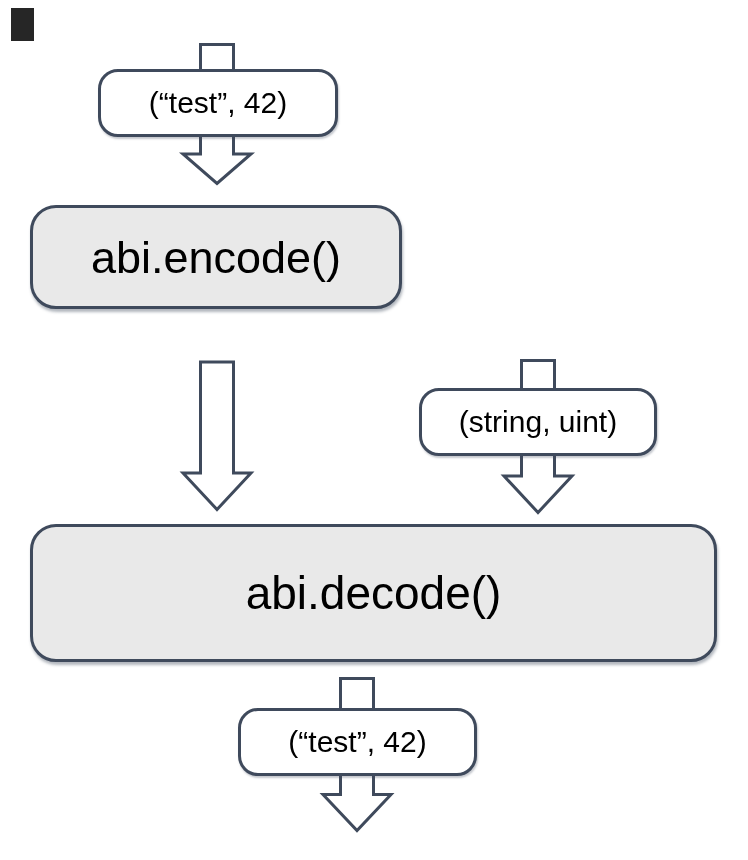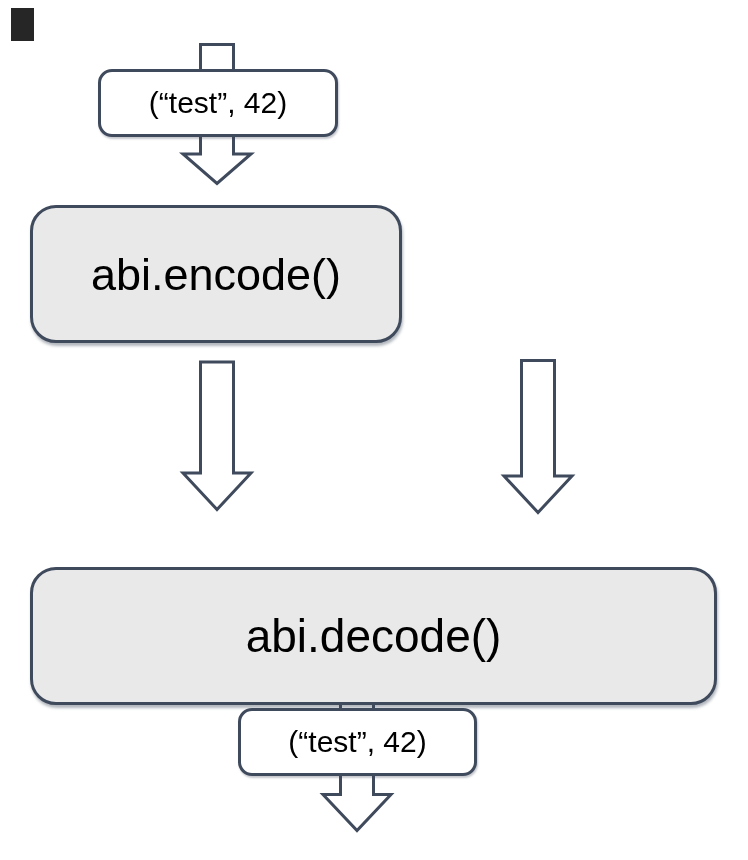--- a/index.html
+++ b/index.html
@@ -42,35 +42,35 @@
     border: 3px solid var(--outline, #3f4a5c);
     display: flex;
     align-items: center;
     justify-content: center;
     color: var(--text, #000000);
     text-align: center;
     line-height: 1;
   }
   .node-data {
     background: var(--data_fill, #ffffff);
-    border-radius: 14px;
+    border-radius: 20px;
     font-size: 30px;
     box-shadow: 1px 2px 2px rgba(63, 74, 92, 0.30);
   }
   .node-process {
     background: var(--process_fill, #e9e9e9);
     border-radius: 26px;
     font-size: 45px;
     box-shadow: 1px 3px 3px rgba(63, 74, 92, 0.40);
   }
   #node-input   { left: 98px;  top: 69px;  width: 240px; height: 68px; }
-  #node-encode  { left: 30px;  top: 205px; width: 372px; height: 138px; }
+  #node-encode  { left: 30px;  top: 205px; width: 372px; height: 104px; }
   #node-encoded { left: 98px;  top: 388px; width: 238px; height: 66px; }
   #node-types   { left: 419px; top: 388px; width: 238px; height: 68px; }
-  #node-decode  { left: 30px;  top: 524px; width: 687px; height: 138px; font-size: 46px; margin-top: 43px; }
+  #node-decode  { left: 30px;  top: 524px; width: 687px; height: 138px; font-size: 46px; }
   #node-output  { left: 238px; top: 708px; width: 239px; height: 68px; }
 </style>
 </head>
 <body>
 
 <div class="canvas">
 
   <div class="corner-mark"></div>
 
   <svg class="arrows" viewBox="0 0 748 860" xmlns="http://www.w3.org/2000/svg">
@@ -86,20 +86,23 @@
 
   <div id="node-input" class="node node-data">
     <span>(“test”, 42)</span>
   </div>
 
   <div id="node-encode" class="node node-process">
     <span>abi.encode()</span>
   </div>
 
 
+  <div id="node-types" class="node node-data">
+    <span>(string, uint)</span>
+  </div>
 
   <div id="node-decode" class="node node-process">
     <span>abi.decode()</span>
   </div>
 
   <div id="node-output" class="node node-data">
     <span>(“test”, 42)</span>
   </div>
 
 </div>

